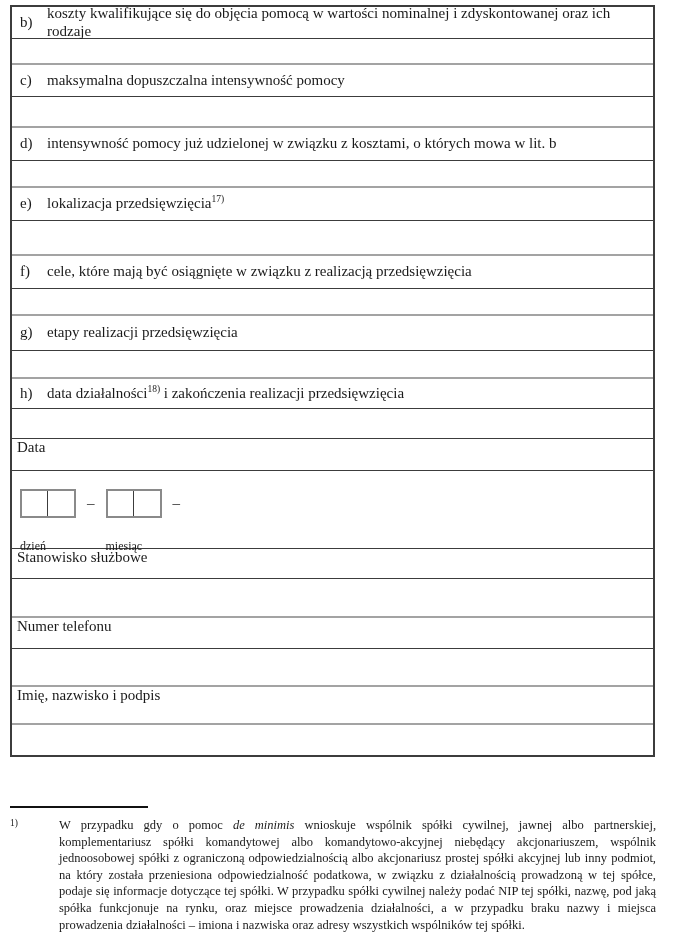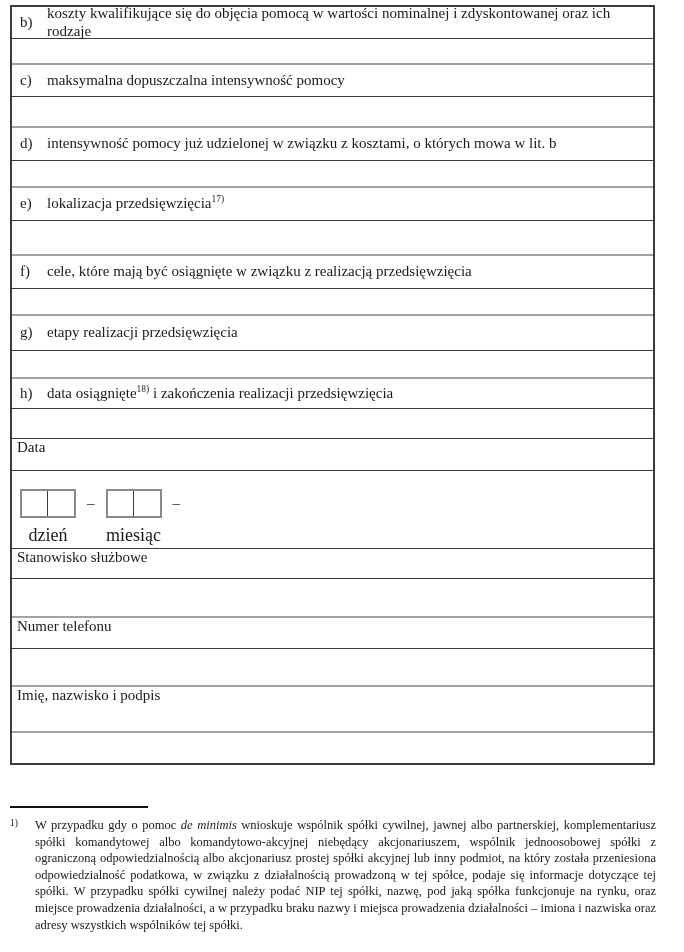--- a/index.html
+++ b/index.html
@@ -47,21 +47,21 @@
   .date-row {
     border-bottom: 1px solid #3c3c3c;
     padding: 18px 0 0 8px;
     align-items: flex-start;
   }
   .date-group { display: flex; flex-direction: column; }
   .date-cells { display: flex; border: 2px solid #8a8a8a; background: #fff; }
   .date-cell { width: 26px; height: 25px; border-right: 1px solid #3c3c3c; }
   .date-cell.yr { width: 24px; }
   .date-cell:last-child { border-right: none; }
-  .date-group-label { text-align: center; margin-top: 7px; font-size: 18px; }
+  .date-group-label { margin-top: 22px; font-size: 12px; }
   .date-dash {
     height: 29px;
     display: flex;
     align-items: center;
     margin: 0 11px;
     font-size: 15px;
   }
   .footnote {
     position: absolute;
     left: 10px;
@@ -77,20 +77,21 @@
   .fn-marker {
     flex: 0 0 25px;
     font-size: 9.5px;
     padding-top: 1px;
   }
   .fn-text {
     flex: 1;
     font-size: 12.5px;
     line-height: 16.6px;
     text-align: justify;
+    margin-left: 24px;
   }
   .fn-text i { font-style: italic; }
 </style>
 </head>
 <body>
 
 <div class="page">
   <div class="form-table">
 
     <div class="row label-row" style="height:32px">
@@ -124,21 +125,21 @@
     <div class="row empty-row" style="height:27px"></div>
 
     <div class="row label-row" style="height:35px">
       <span class="letter">g)</span>
       <span class="row-text"><span>etapy realizacji przedsięwzięcia</span><sup></sup><span></span></span>
     </div>
     <div class="row empty-row" style="height:28px"></div>
 
     <div class="row label-row" style="height:30px">
       <span class="letter">h)</span>
-      <span class="row-text"><span>data osiągnięte</span><sup>18)</sup><span> i zakończenia realizacji przedsięwzięcia</span></span>
+      <span class="row-text"><span>data działalności</span><sup>18)</sup><span> i zakończenia realizacji przedsięwzięcia</span></span>
     </div>
     <div class="row empty-row dark-sep" style="height:30px"></div>
 
 
     <div class="row plain-row" style="height:32px">
       <span class="plain-label">Data</span>
     </div>
 
     <div class="row date-row" style="height:78px">
       <div class="date-group">
@@ -162,21 +163,21 @@
     <div class="row plain-row" style="height:30px">
       <span class="plain-label">Stanowisko służbowe</span>
     </div>
     <div class="row empty-row" style="height:39px"></div>
 
     <div class="row plain-row" style="height:31px">
       <span class="plain-label">Numer telefonu</span>
     </div>
     <div class="row empty-row" style="height:38px"></div>
 
-    <div class="row plain-row gray-sep" style="height:46px">
+    <div class="row plain-row gray-sep" style="height:38px">
       <span class="plain-label">Imię, nazwisko i podpis</span>
     </div>
     <div class="row empty-row no-sep" style="height:30px"></div>
 
   </div>
 
   <div class="footnote">
     <div class="footnote-rule"></div>
     <div class="footnote-body">
       <span class="fn-marker">1)</span>

